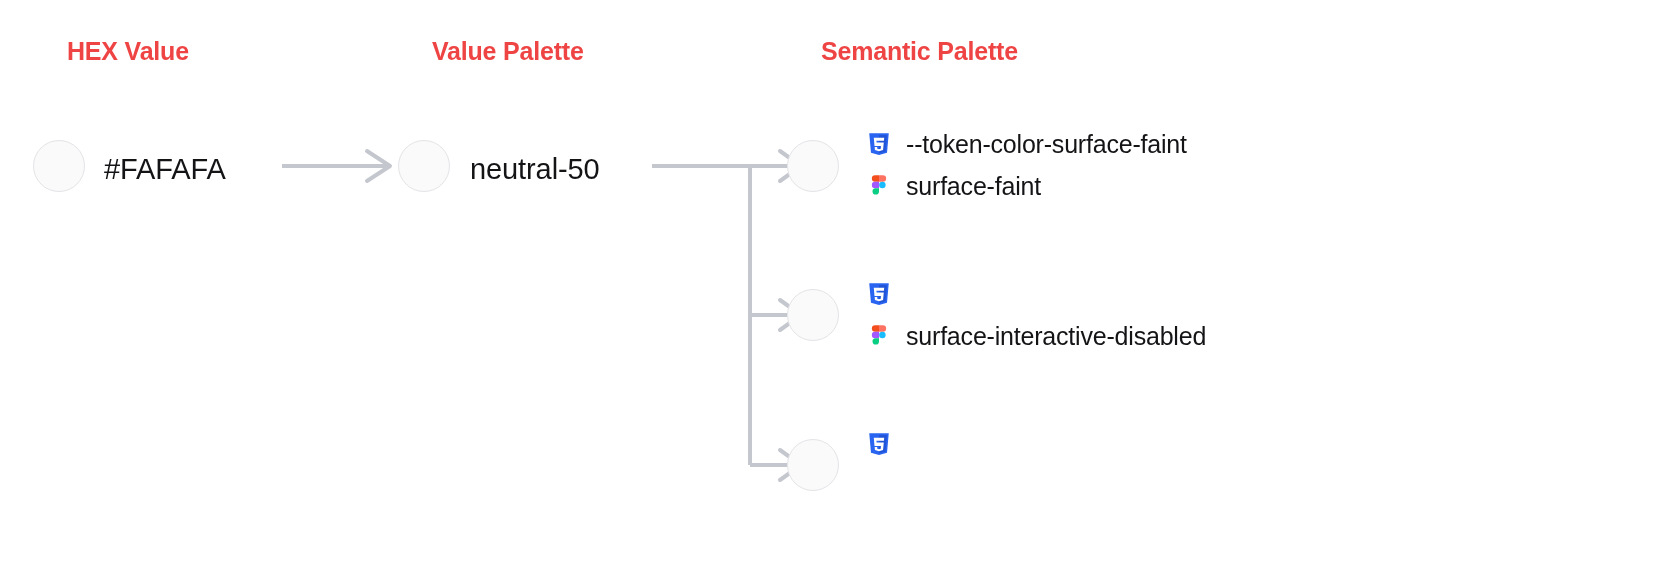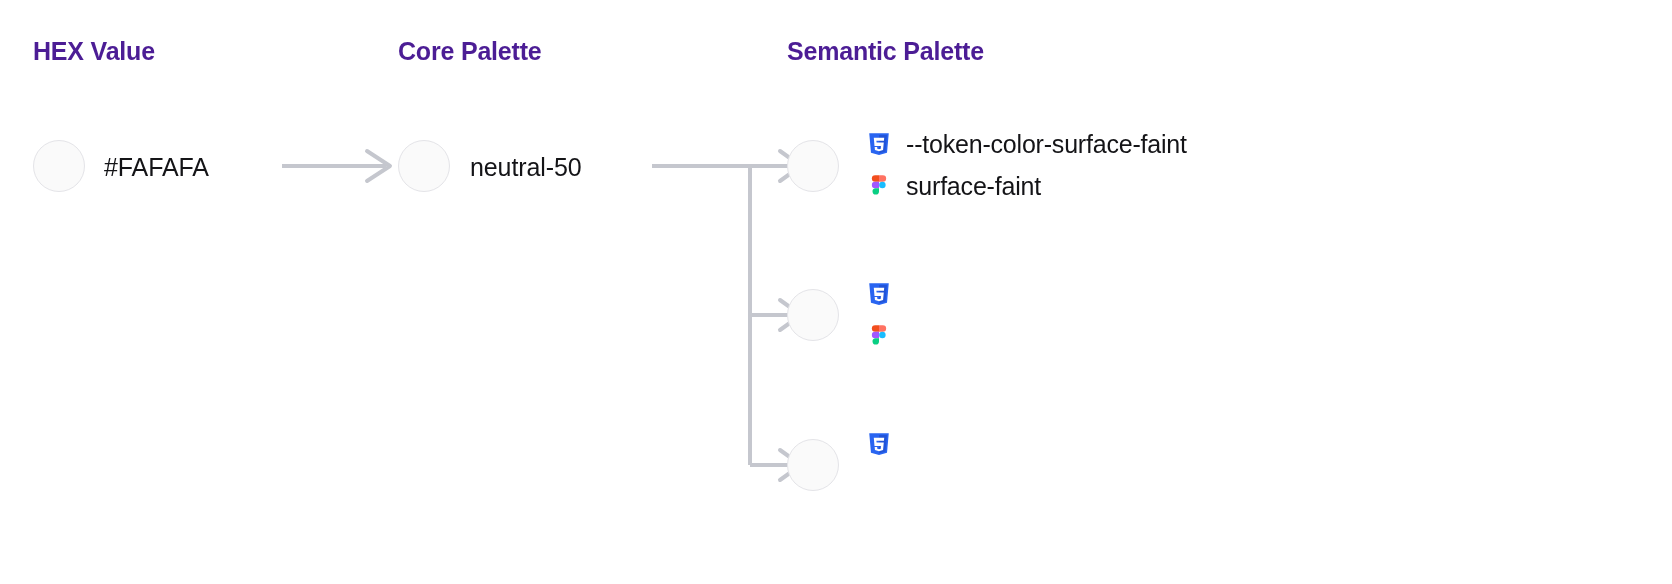--- a/index.html
+++ b/index.html
@@ -19,44 +19,45 @@
   .stage {
     position: absolute;
     inset: 0;
   }
 
   
   .col-header {
     position: absolute;
     font-size: 25px;
     font-weight: bold;
-    color: #4c1d95;
+    color: #ef4444;
     letter-spacing: -0.2px;
     white-space: nowrap;
     line-height: 1;
+    margin-left: 34px;
   }
   #hdr-hex      { left: 33px;  top: 39px; }
   #hdr-core     { left: 398px; top: 39px; }
   #hdr-semantic { left: 787px; top: 39px; }
 
   
   .swatch {
     position: absolute;
     width: 52px;
     height: 52px;
     border-radius: 50%;
     background: #FAFAFA;
     border: 1.5px solid #e4e4e8;
     box-sizing: border-box;
   }
 
   
   .value-label {
     position: absolute;
-    font-size: 25px;
+    font-size: 29px;
     color: #141417;
     white-space: nowrap;
     line-height: 1;
     letter-spacing: -0.1px;
   }
 
   
   .connector-svg {
     position: absolute;
     left: 0;
@@ -93,21 +94,21 @@
     display: block;
   }
   .icon-box svg { display: block; }
 </style>
 </head>
 <body>
 
 <div class="stage">
 
   <div class="col-header" id="hdr-hex">HEX Value</div>
-  <div class="col-header" id="hdr-core">Core Palette</div>
+  <div class="col-header" id="hdr-core">Value Palette</div>
   <div class="col-header" id="hdr-semantic">Semantic Palette</div>
 
   <svg class="connector-svg" viewBox="0 0 1672 584">
 
     <g stroke="#c5c7ce" fill="none" stroke-width="4" stroke-linecap="butt">
       <line x1="282" y1="166" x2="386" y2="166"></line>
     </g>
     <path d="M 367 151 L 390 166 L 367 181" stroke="#c5c7ce" stroke-width="4" fill="none" stroke-linecap="round" stroke-linejoin="round"></path>
 
     <g stroke="#c5c7ce" fill="none" stroke-width="4">
@@ -179,20 +180,21 @@
     <div class="sem-line">
       <span class="icon-box">
         <svg viewBox="0 0 24 24" width="26" height="26">
           <path d="M8.4 2 L12 2 L12 8 L8.4 8 A3 3 0 0 1 8.4 2 Z" fill="#F24E1E"></path>
           <path d="M12 2 L15.6 2 A3 3 0 0 1 15.6 8 L12 8 Z" fill="#FF7262"></path>
           <path d="M8.4 8 L12 8 L12 14 L8.4 14 A3 3 0 0 1 8.4 8 Z" fill="#A259FF"></path>
           <circle cx="15.1" cy="11" r="3" fill="#1ABCFE"></circle>
           <path d="M8.4 14 L12 14 L12 17 A3 3 0 1 1 8.4 14 Z" fill="#0ACF83"></path>
         </svg>
       </span>
+      <span class="sem-text">surface-interactive-disabled</span>
     </div>
   </div>
 
   <div class="sem-row" style="top:415px;">
     <div class="sem-line">
       <span class="icon-box">
         <svg viewBox="0 0 24 24" width="26" height="26">
           <path d="M3 2 L21 2 L19.4 20.1 L12 22.2 L4.6 20.1 Z" fill="#2965F1"></path>
           <path d="M12 3.6 L12 20.6 L18 18.9 L19.35 3.6 Z" fill="#2254D8"></path>
           <path d="M7.2 6.3 L16.8 6.3 L16.55 8.9 L9.6 8.9 L9.75 10.6 L16.4 10.6

